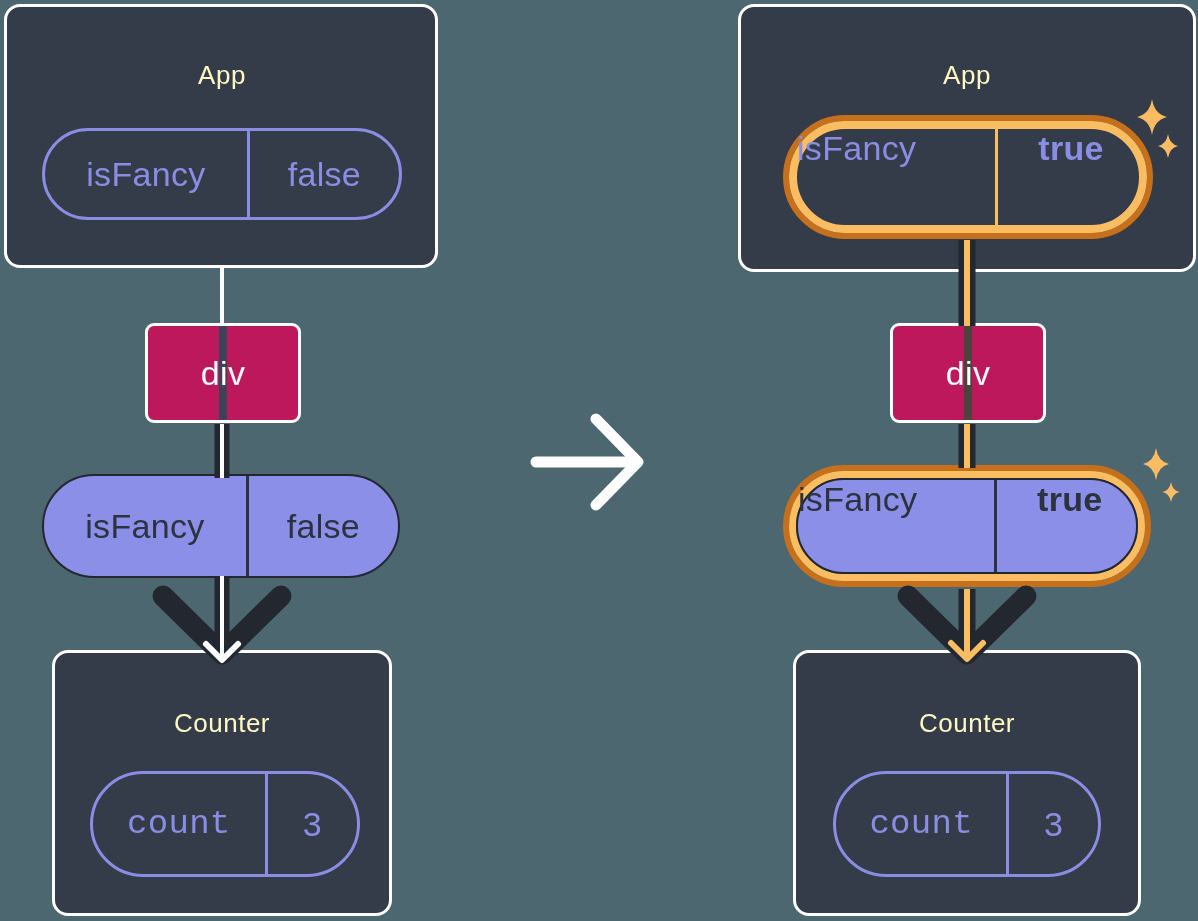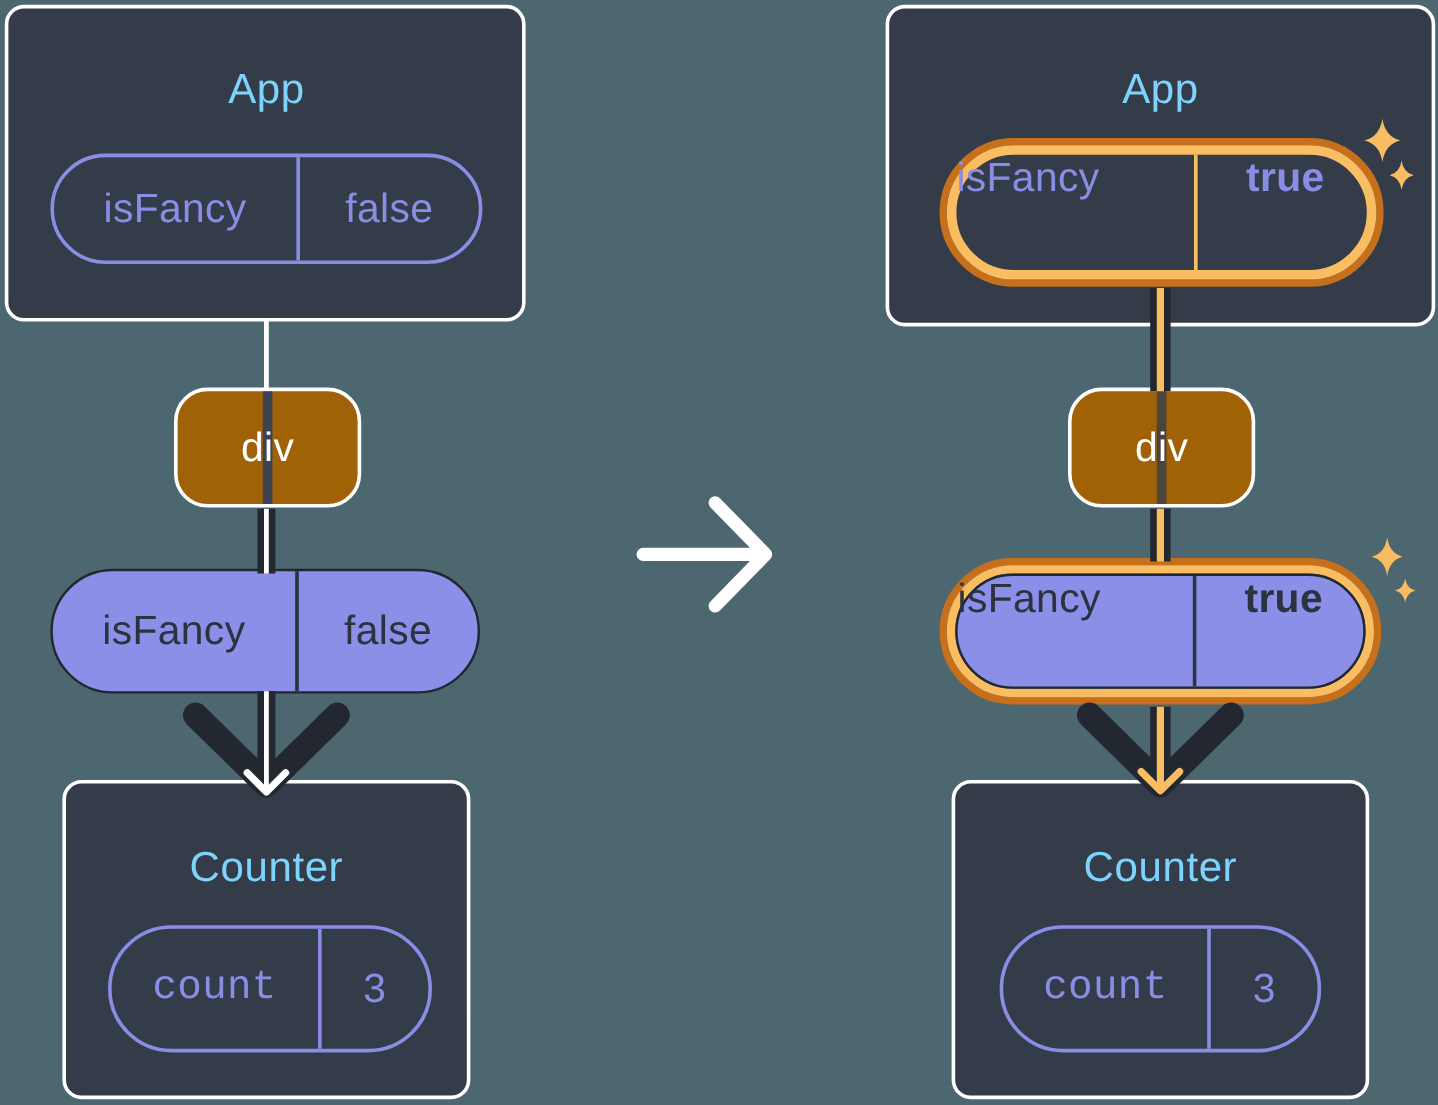--- a/index.html
+++ b/index.html
@@ -5,33 +5,33 @@
   html,body{margin:0;padding:0;background:#4d6770;}
   .canvas{
     position:relative;width:1198px;height:921px;background:#4d6770;
     font-family:"Liberation Sans", sans-serif;overflow:hidden;border-radius:10px;
   }
   .card{
     position:absolute;background:#353c49;border:3px solid #ffffff;
     border-radius:16px;box-sizing:border-box;z-index:1;
   }
   .node{
-    position:absolute;background:#a16207;border:3px solid #ffffff;
-    border-radius:28px;box-sizing:border-box;z-index:2;overflow:hidden;
+    position:absolute;background:#be185d;border:3px solid #ffffff;
+    border-radius:9px;box-sizing:border-box;z-index:2;overflow:hidden;
   }
   .stripe{position:absolute;left:50%;top:0;bottom:0;width:8px;transform:translateX(-50%);}
   .stripe.cool{background:#3d4354;}
   .stripe.warm{background:#4a443c;}
   .node-label{
     position:absolute;inset:0;display:flex;align-items:center;justify-content:center;
     color:#ffffff;font-size:34px;font-weight:500;letter-spacing:.3px;
   }
   .title{
-    position:absolute;transform:translate(-50%,-50%);color:#7dd3fc;
-    font-size:35px;font-weight:500;letter-spacing:.5px;z-index:2;white-space:nowrap;
+    position:absolute;transform:translate(-50%,-50%);color:#fef9c3;
+    font-size:26px;font-weight:500;letter-spacing:.5px;z-index:2;white-space:nowrap;
   }
   .pill{
     position:absolute;display:flex;align-items:stretch;border-radius:999px;
     box-sizing:border-box;font-size:34px;letter-spacing:.3px;z-index:2;
   }
   .pill .seg{display:flex;align-items:center;justify-content:center;}
   .pill .seg.k{flex:0 0 57%;}
   .pill .seg.v{flex:1 1 auto;}
   .pill.wide-k .seg.k{flex:0 0 65%;font-family:Liberation Mono, monospace;}
   .pill .divider{flex:0 0 3px;}

